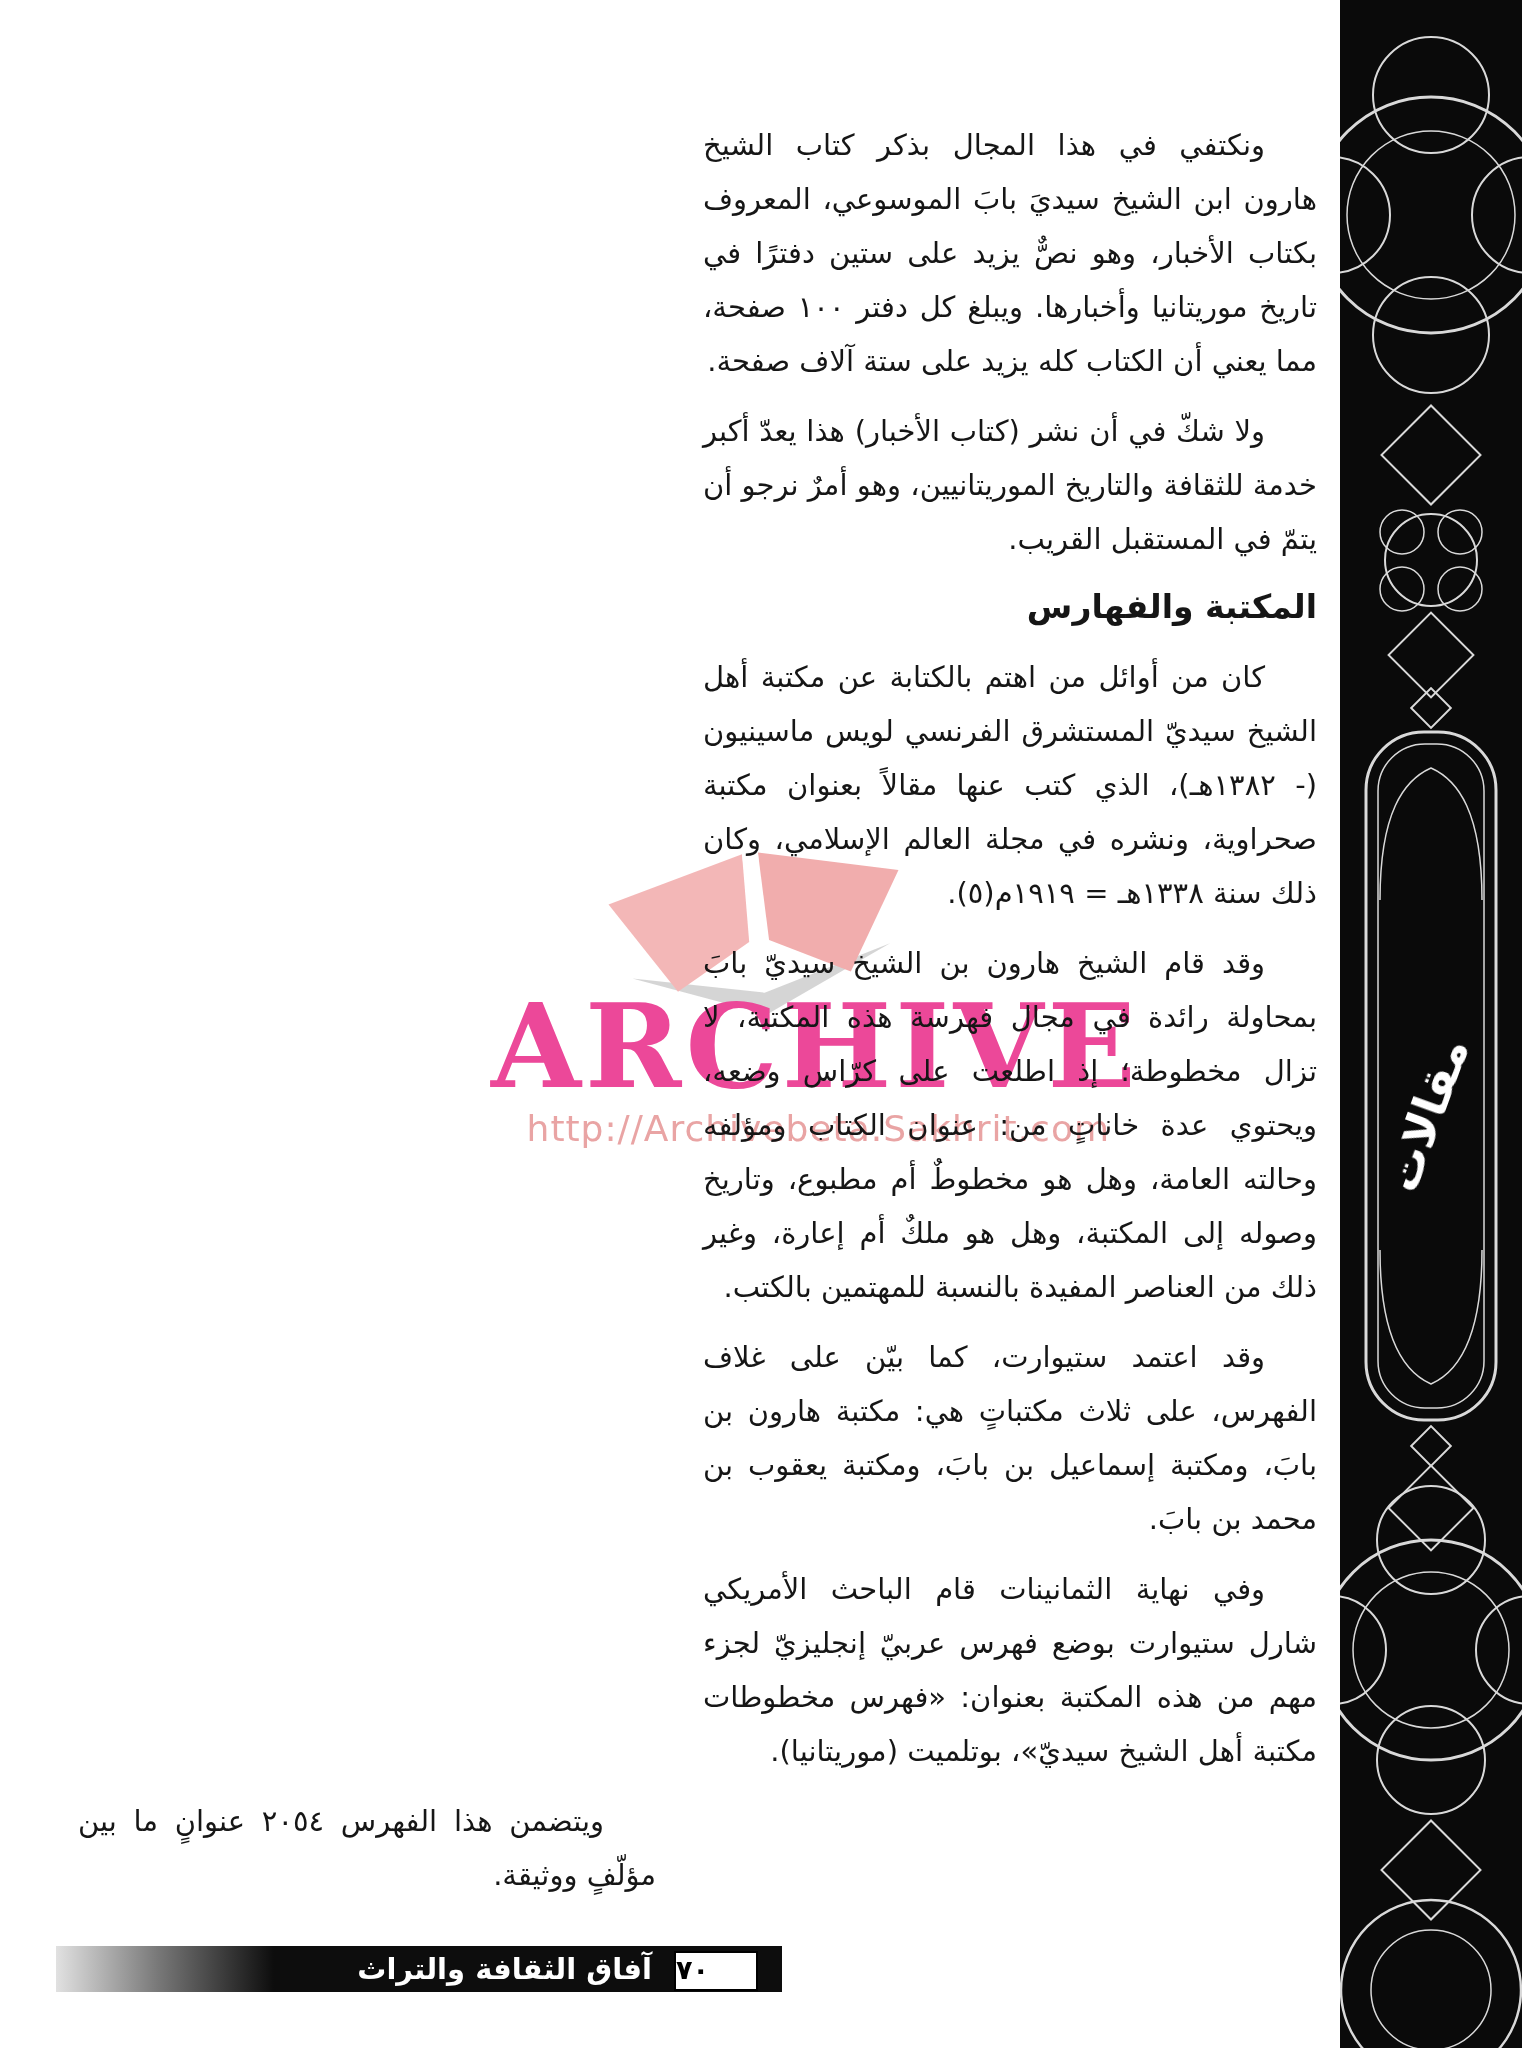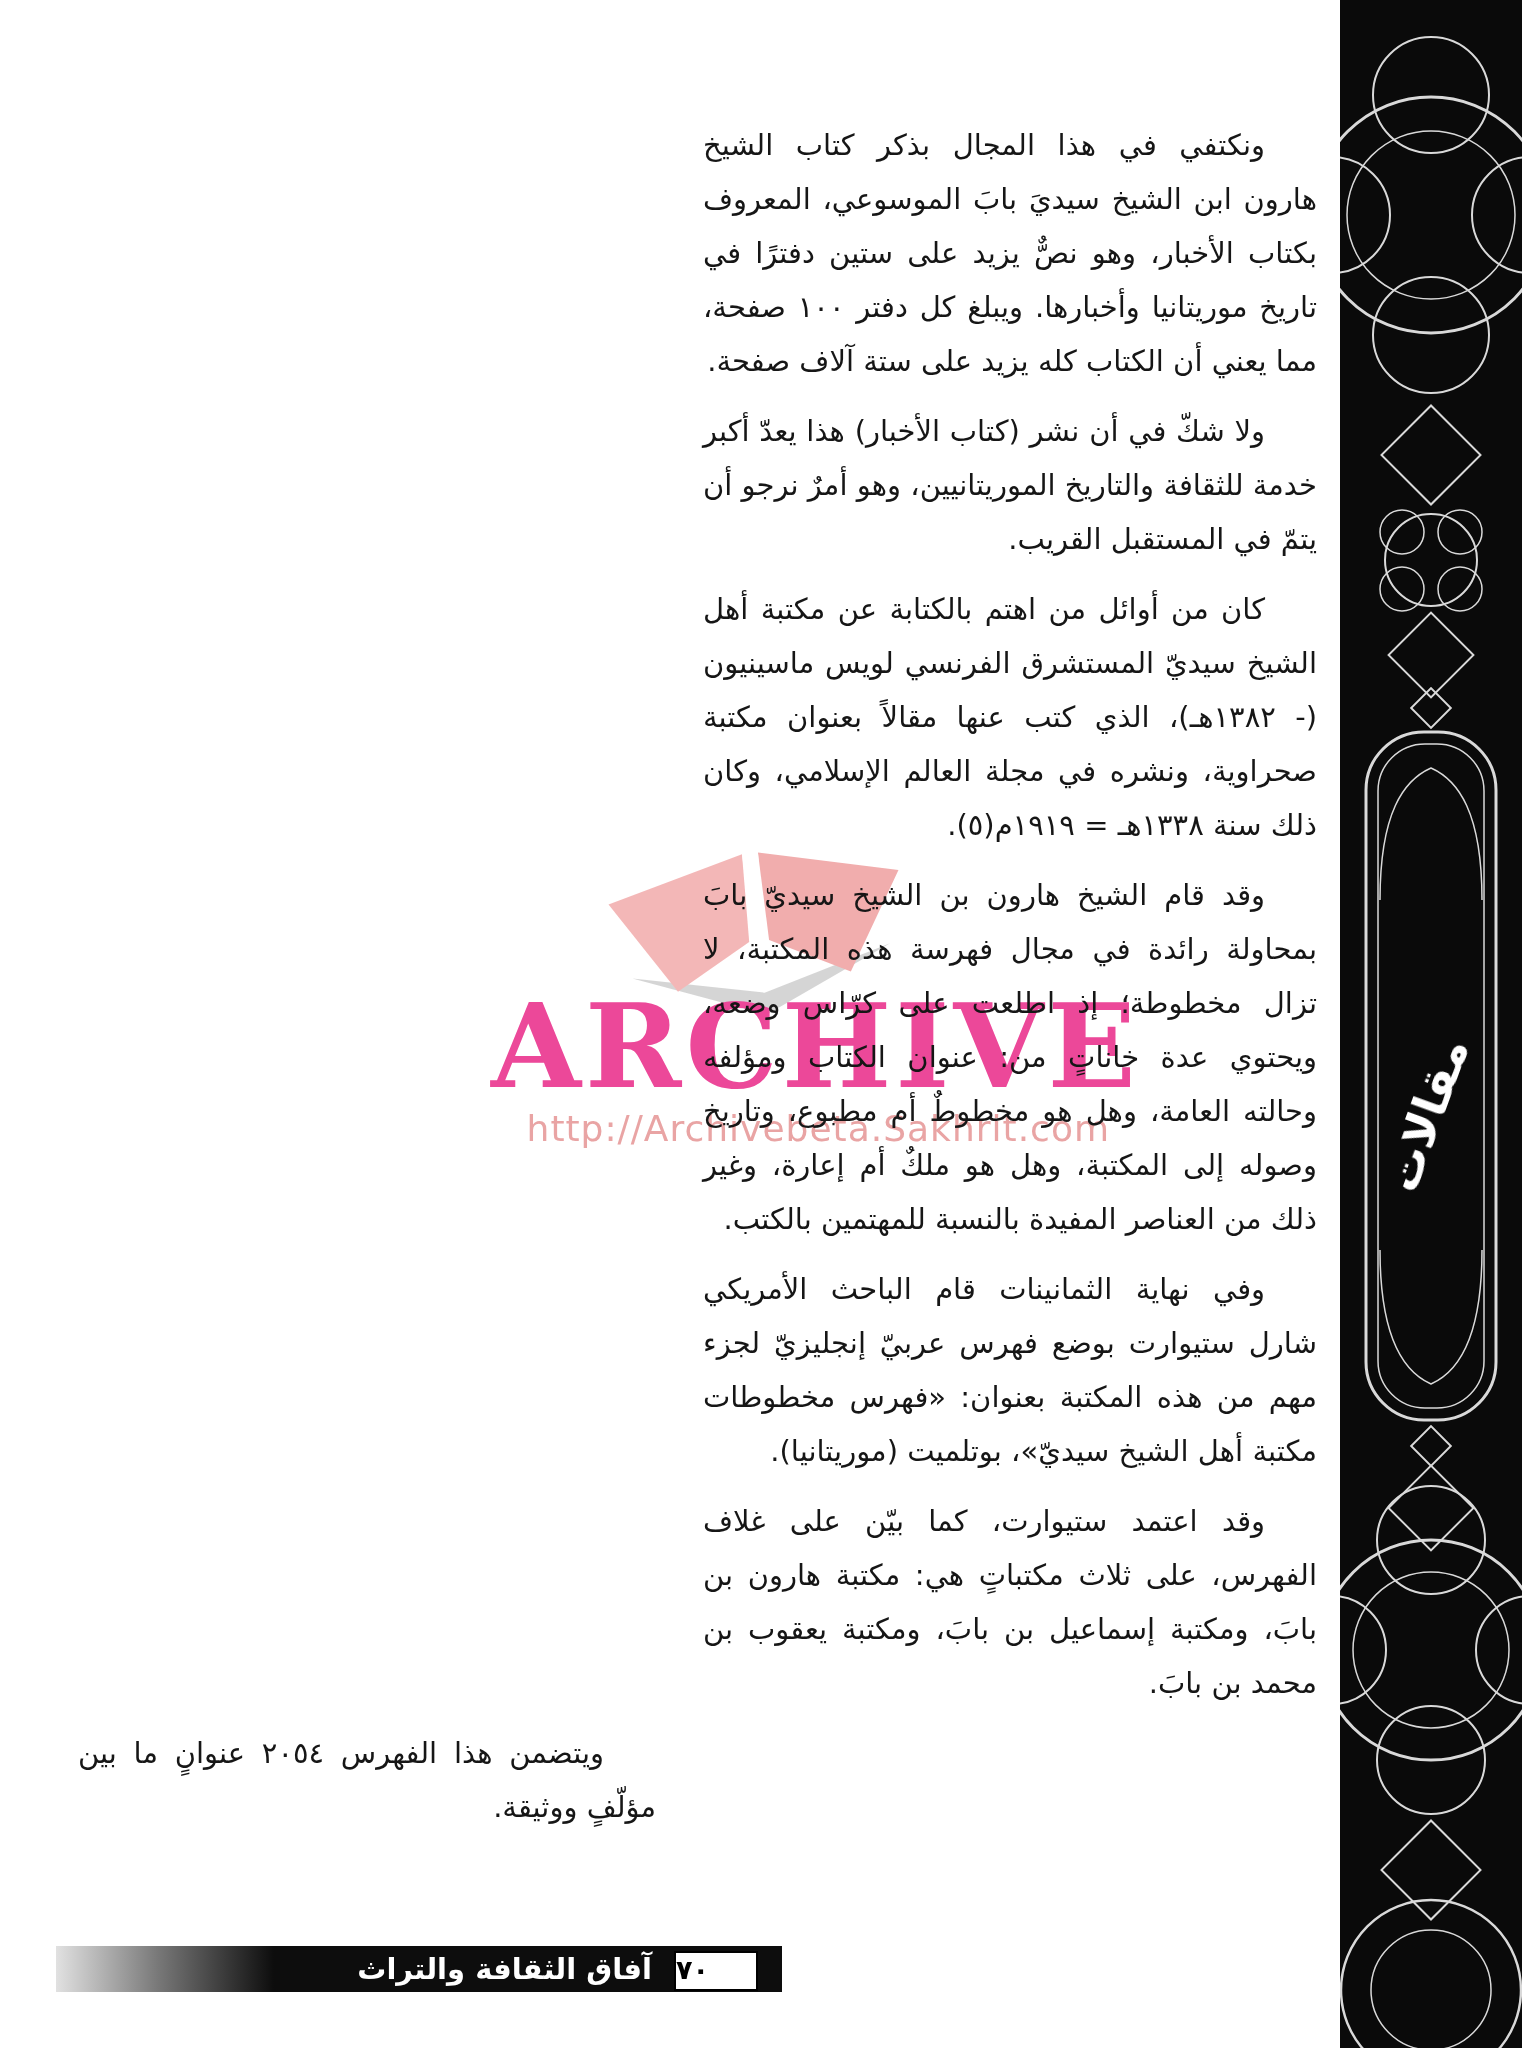--- a/index.html
+++ b/index.html
@@ -79,24 +79,25 @@
         <polygon points="152,8 168,8 166,98 154,98" fill="#ffffff"></polygon>
       </g>
     </svg>
     <div id="wm-brand">ARCHIVE</div>
     <div id="wm-url">http://Archivebeta.Sakhrit.com</div>
   </div>
 
   <div id="col-right" class="col col-layer">
     <p>ونكتفي في هذا المجال بذكر كتاب الشيخ هارون ابن الشيخ سيديَ بابَ الموسوعي، المعروف بكتاب الأخبار، وهو نصٌّ يزيد على ستين دفترًا في تاريخ موريتانيا وأخبارها. ويبلغ كل دفتر ١٠٠ صفحة، مما يعني أن الكتاب كله يزيد على ستة آلاف صفحة.</p>
     <p>ولا شكّ في أن نشر (كتاب الأخبار) هذا يعدّ أكبر خدمة للثقافة والتاريخ الموريتانيين، وهو أمرٌ نرجو أن يتمّ في المستقبل القريب.</p>
+    <h2>المكتبة والفهارس</h2>
     <p>كان من أوائل من اهتم بالكتابة عن مكتبة أهل الشيخ سيديّ المستشرق الفرنسي لويس ماسينيون (- ١٣٨٢هـ)، الذي كتب عنها مقالاً بعنوان مكتبة صحراوية، ونشره في مجلة العالم الإسلامي، وكان ذلك سنة ١٣٣٨هـ = ١٩١٩م(٥).</p>
     <p>وقد قام الشيخ هارون بن الشيخ سيديّ بابَ بمحاولة رائدة في مجال فهرسة هذه المكتبة، لا تزال مخطوطة؛ إذ اطلعت على كرّاس وضعه، ويحتوي عدة خاناتٍ من: عنوان الكتاب ومؤلفه وحالته العامة، وهل هو مخطوطٌ أم مطبوع، وتاريخ وصوله إلى المكتبة، وهل هو ملكٌ أم إعارة، وغير ذلك من العناصر المفيدة بالنسبة للمهتمين بالكتب.</p>
+    <p>وقد اعتمد ستيوارت، كما بيّن على غلاف الفهرس، على ثلاث مكتباتٍ هي: مكتبة هارون بن بابَ، ومكتبة إسماعيل بن بابَ، ومكتبة يعقوب بن محمد بن بابَ.</p>
     <p>وفي نهاية الثمانينات قام الباحث الأمريكي شارل ستيوارت بوضع فهرس عربيّ إنجليزيّ لجزء مهم من هذه المكتبة بعنوان: «فهرس مخطوطات مكتبة أهل الشيخ سيديّ»، بوتلميت (موريتانيا).</p>
-    <p>وقد اعتمد ستيوارت، كما بيّن على غلاف الفهرس، على ثلاث مكتباتٍ هي: مكتبة هارون بن بابَ، ومكتبة إسماعيل بن بابَ، ومكتبة يعقوب بن محمد بن بابَ.</p>
   </div>
 
   <div id="col-left" class="col col-layer">
     <p>ويتضمن هذا الفهرس ٢٠٥٤ عنوانٍ ما بين مؤلّفٍ ووثيقة.</p>
 
   </div>
 
   <svg id="side-border" viewBox="0 0 182 2048" preserveAspectRatio="none">
     <rect x="0" y="0" width="182" height="2048" fill="#0a0a0a"></rect>
     <g stroke="#ffffff" fill="none" opacity="0.85">

